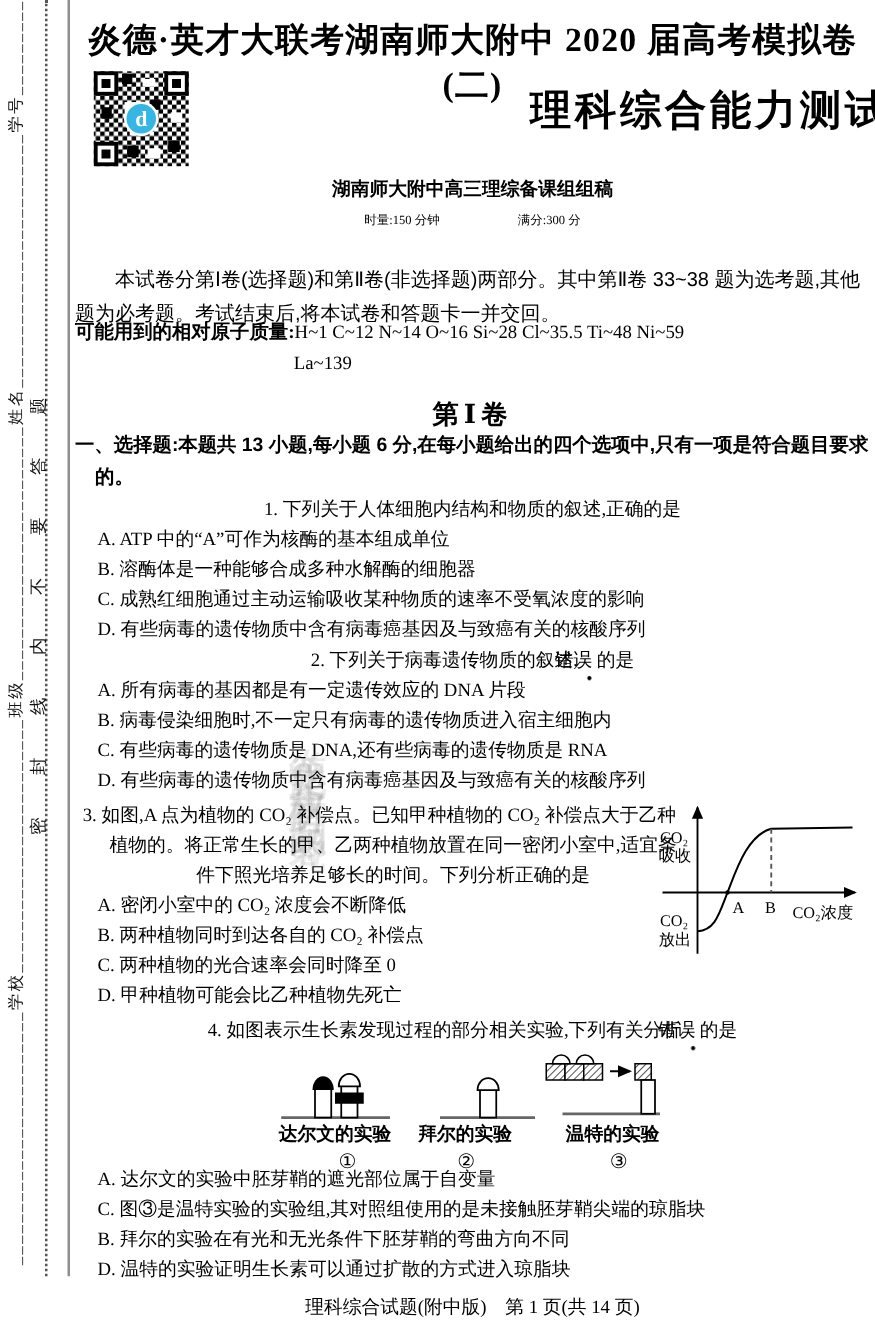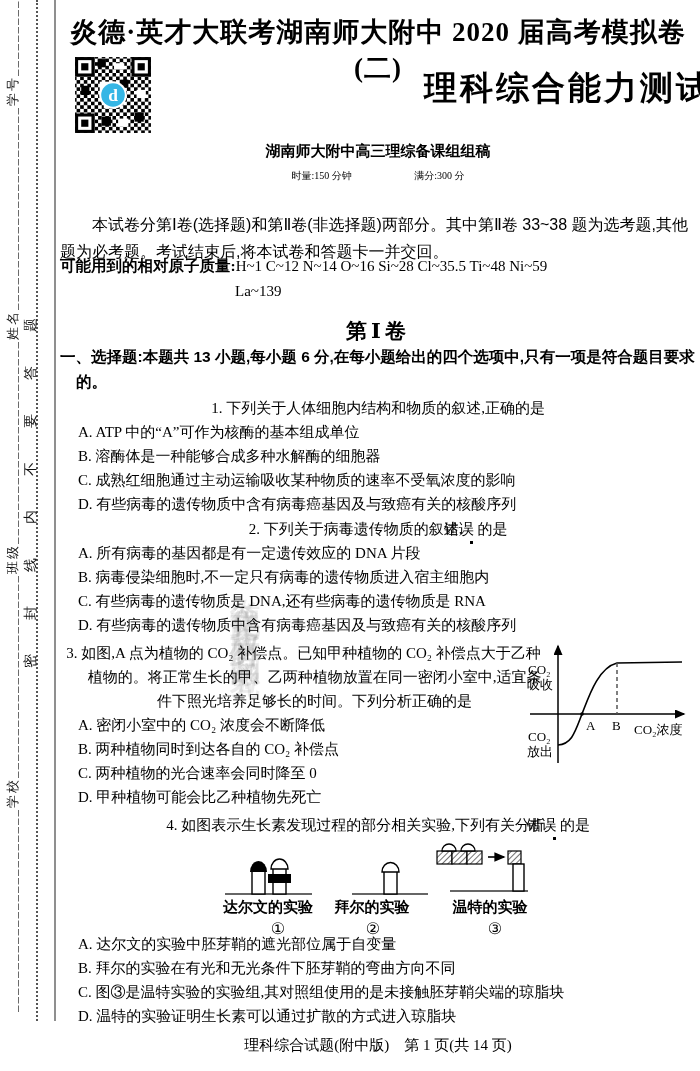--- a/index.html
+++ b/index.html
@@ -214,20 +214,20 @@
     <text x="208" y="74" text-anchor="middle" font-size="15" font-weight="bold">达尔文的实验</text>
     <text x="312" y="74" text-anchor="middle" font-size="15" font-weight="bold">拜尔的实验</text>
     <text x="430" y="74" text-anchor="middle" font-size="15" font-weight="bold">温特的实验</text>
     <text x="218" y="96" text-anchor="middle" font-size="16">①</text>
     <text x="313" y="96" text-anchor="middle" font-size="16">②</text>
     <text x="435" y="96" text-anchor="middle" font-size="16">③</text>
   </svg>
 
   <div class="q" style="top:932px;">
     <div class="opt">A. 达尔文的实验中胚芽鞘的遮光部位属于自变量</div>
+    <div class="opt">C. 图③是温特实验的实验组,其对照组使用的是未接触胚芽鞘尖端的琼脂块</div>
     <div class="opt">B. 拜尔的实验在有光和无光条件下胚芽鞘的弯曲方向不同</div>
-    <div class="opt">C. 图③是温特实验的实验组,其对照组使用的是未接触胚芽鞘尖端的琼脂块</div>
     <div class="opt">D. 温特的实验证明生长素可以通过扩散的方式进入琼脂块</div>
   </div>
 
   <div class="footer">理科综合试题(附中版)　第 1 页(共 14 页)</div>
 
 </div>
 
 </body></html>

